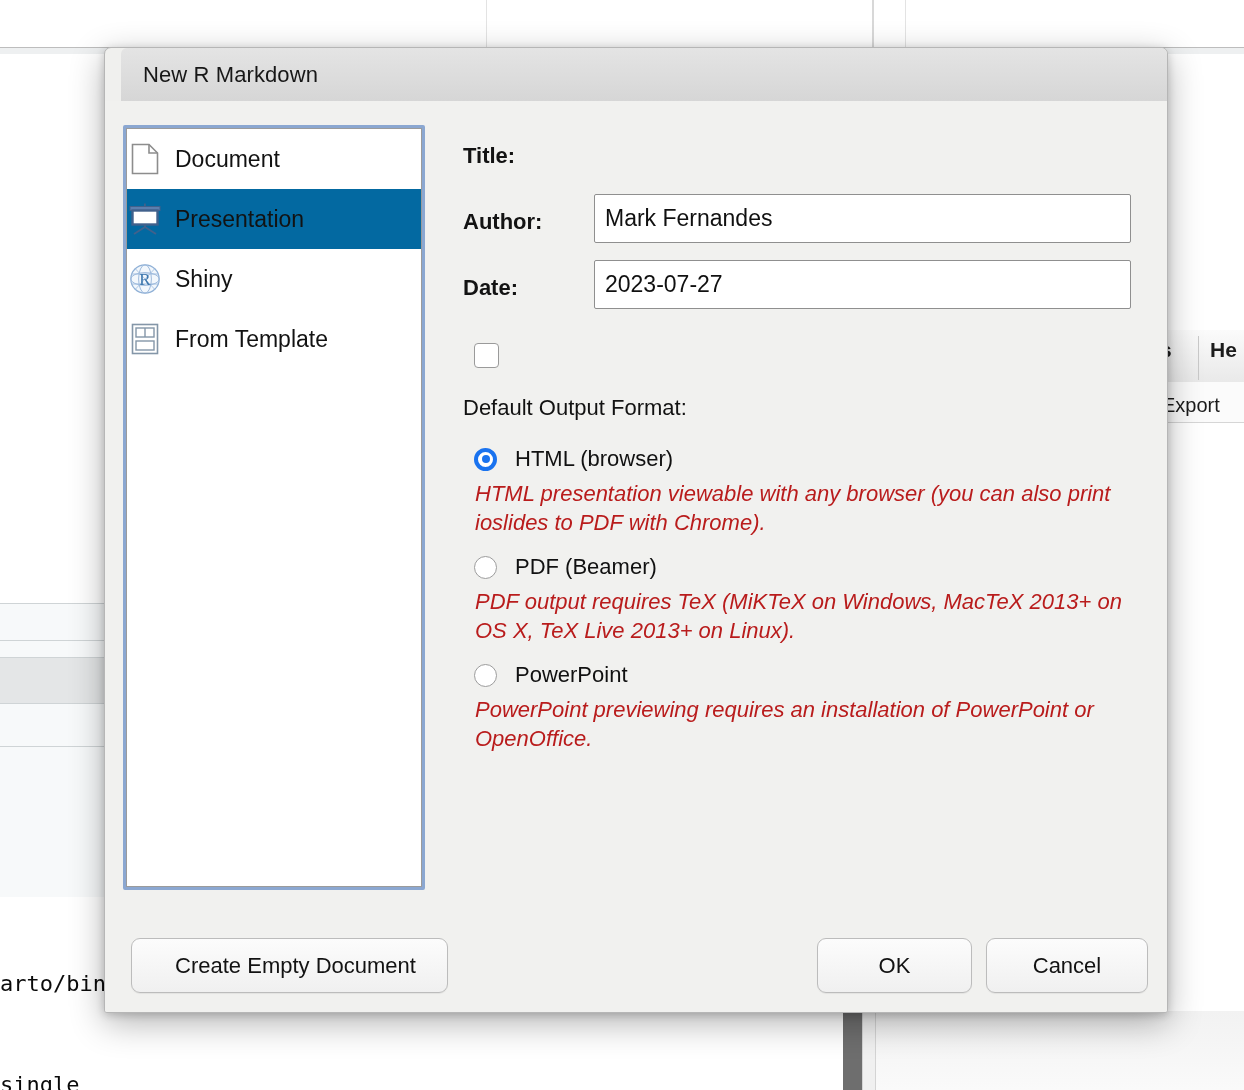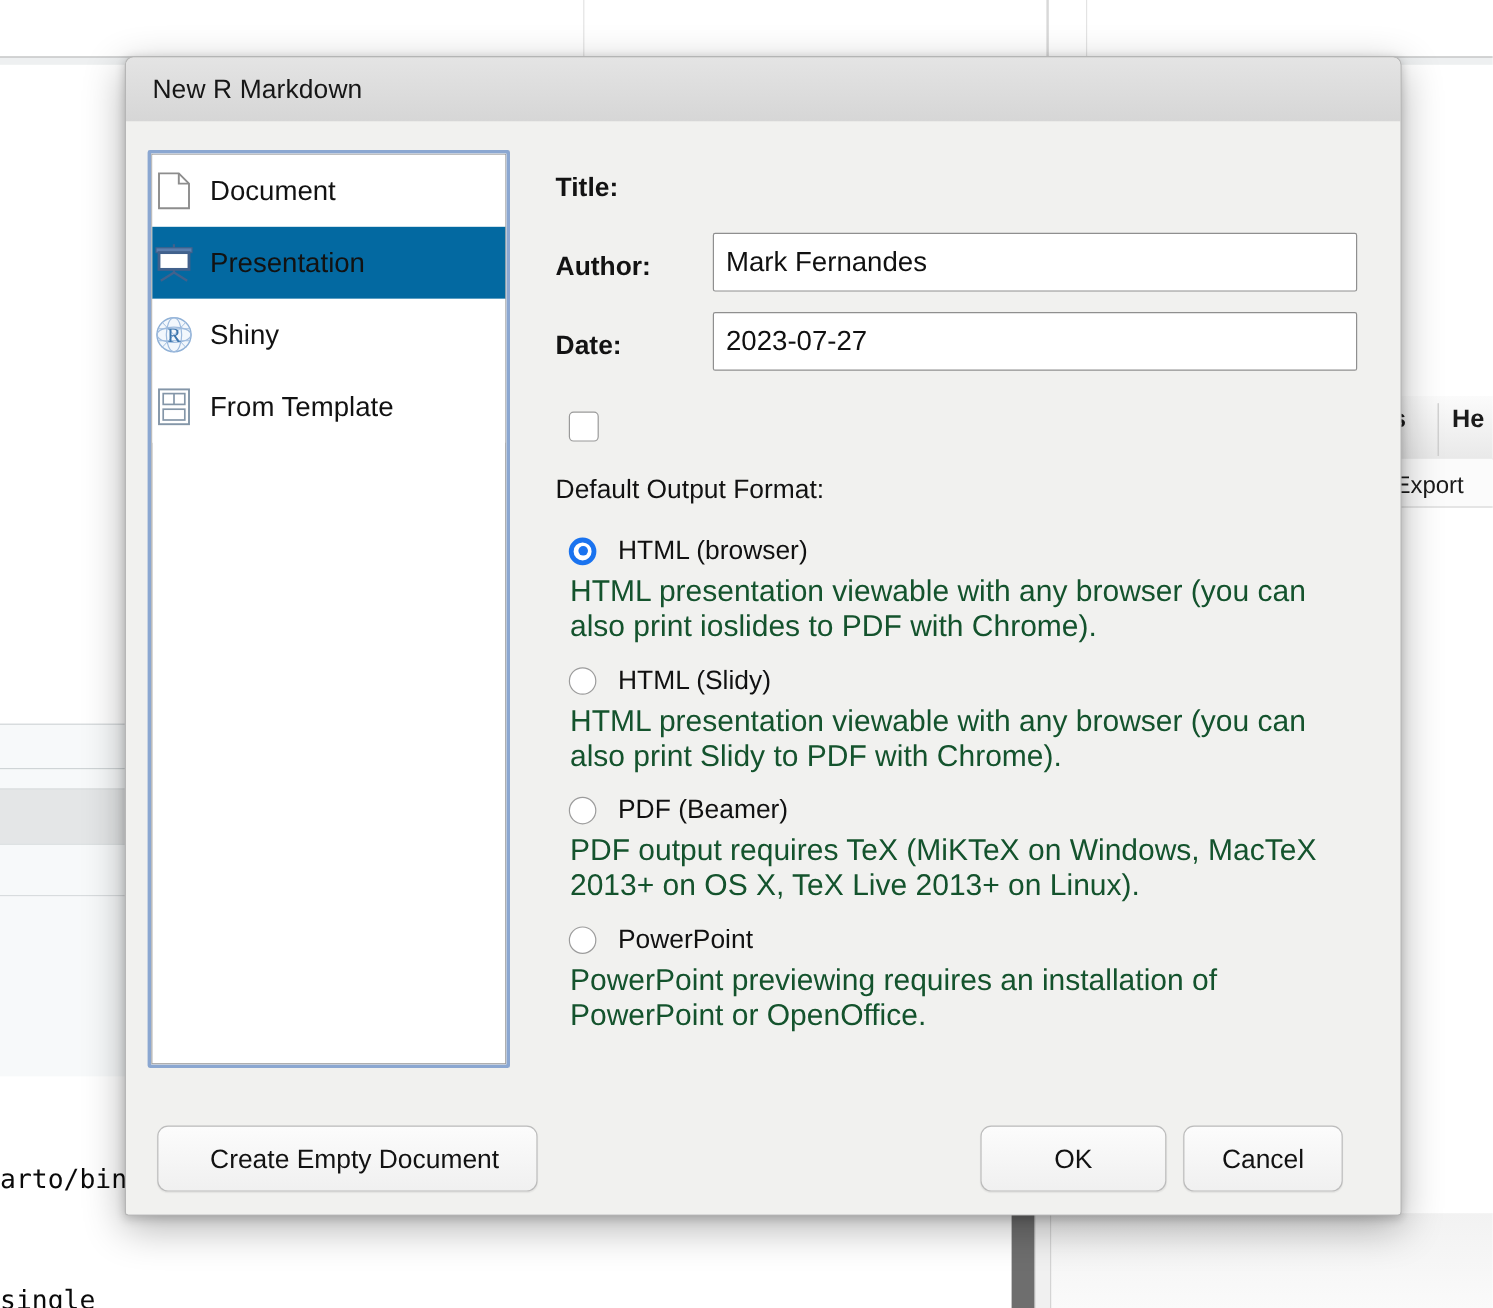--- a/index.html
+++ b/index.html
@@ -140,21 +140,21 @@
     background: #f0f0ee;
     border-radius: 7px 7px 3px 3px;
     box-shadow: 0 10px 34px rgba(0,0,0,0.30), 0 2px 8px rgba(0,0,0,0.18);
     border: 1px solid #b6b6b6;
     box-sizing: border-box;
     overflow: hidden;
   }
 
   .titlebar {
     position: absolute;
-    left: 0; top: 0; right: 0;
+    left: 16px; top: 0; right: 0;
     height: 53px;
     background: linear-gradient(#e4e4e4, #d6d6d6);
     border-bottom: 1px solid #b9b9b9;
     border-radius: 6px 6px 0 0;
   }
   .title-text {
     position: absolute;
     left: 22px; top: 14px;
     font-size: 22px;
     color: #171717;
@@ -305,24 +305,25 @@
     border-radius: 50%;
     background: #1a73ef;
   }
   .rb-label {
     font-size: 22px;
     color: #111111;
   }
   .radio-desc {
     margin-top: 4px;
     margin-left: 1px;
-    font-size: 25px;
+    font-size: 22px;
     line-height: 29px;
-    color: #14532d;
+    color: #b91c1c;
     max-width: 655px;
+    font-style: italic;
   }
 
   
   .btnrow {
     position: absolute;
     left: 0; right: 0;
     top: 837px;
     height: 70px;
   }
   .btn {
@@ -335,21 +336,21 @@
     font-size: 22px;
     color: #121212;
     box-shadow: 0 1px 1px rgba(0,0,0,0.06);
     cursor: default;
     display: flex;
     align-items: center;
     justify-content: center;
   }
   .btn-create { left: 26px; top: 0; width: 317px; height: 55px; padding-left: 12px; }
   .btn-ok     { left: 712px; top: 0; width: 155px; height: 55px; }
-  .btn-cancel { left: 881px; top: 0; width: 133px; height: 55px; }
+  .btn-cancel { left: 881px; top: 0; width: 162px; height: 55px; }
 </style>
 </head>
 <body>
 
 <div id="root">
 
   <div class="bg-layer">
     <div class="bg-white-top"></div>
     <div class="bg-vline" style="left:486px; top:0; height:47px;"></div>
     <div class="bg-vline thick" style="left:872px; top:0; height:47px;"></div>
@@ -476,27 +477,20 @@
         <div class="radio-group">
 
           <div class="radio-item">
             <div class="radio-head">
               <span class="rb checked"></span>
               <span class="rb-label">HTML (browser)</span>
             </div>
             <div class="radio-desc">HTML presentation viewable with any browser (you can also print ioslides to PDF with Chrome).</div>
           </div>
 
-          <div class="radio-item">
-            <div class="radio-head">
-              <span class="rb"></span>
-              <span class="rb-label">HTML (Slidy)</span>
-            </div>
-            <div class="radio-desc">HTML presentation viewable with any browser (you can also print Slidy to PDF with Chrome).</div>
-          </div>
 
           <div class="radio-item">
             <div class="radio-head">
               <span class="rb"></span>
               <span class="rb-label">PDF (Beamer)</span>
             </div>
             <div class="radio-desc">PDF output requires TeX (MiKTeX on Windows, MacTeX 2013+ on OS X, TeX Live 2013+ on Linux).</div>
           </div>
 
           <div class="radio-item">

